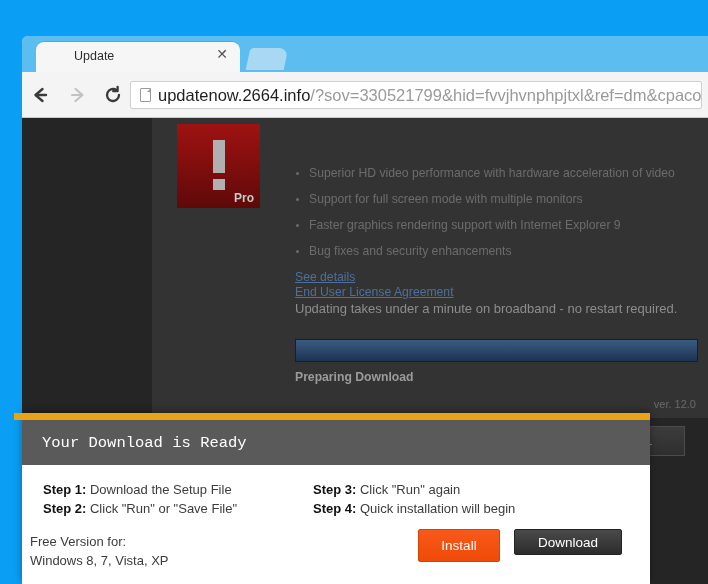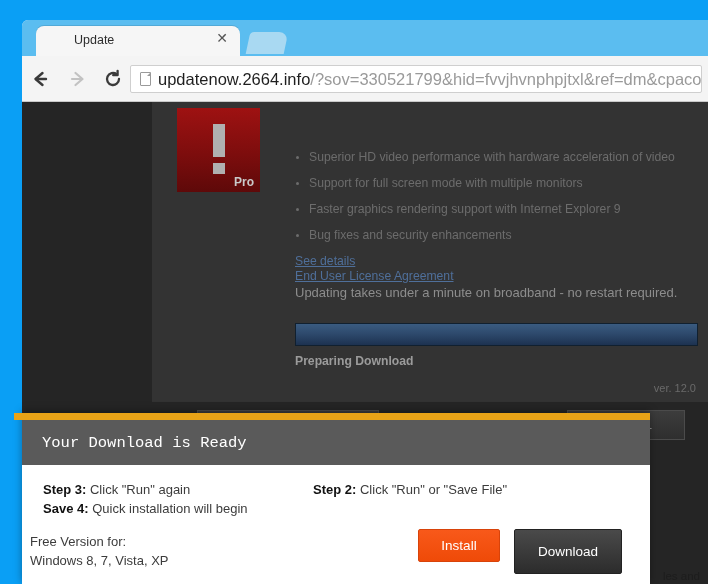--- a/index.html
+++ b/index.html
@@ -10,21 +10,21 @@
   }
   #root {
     position: relative;
     width: 708px; height: 584px;
     background: #0a9ff5;
   }
 
   
   #browser-window {
     position: absolute;
-    left: 22px; top: 20px;
+    left: 22px; top: 36px;
     width: 686px; height: 456px;
     background: #cfe8f7;
     border-top-left-radius: 6px;
   }
   #tab-strip {
     position: absolute;
     left: 0; top: 0;
     width: 686px; height: 36px;
     background: #5bbdf0;
     border-top-left-radius: 6px;
@@ -310,21 +310,21 @@
     width: 82px; height: 33px;
     background: linear-gradient(180deg, #f8591a 0%, #ef4a08 100%);
     border: 1px solid #d8430a;
     border-radius: 2px;
     color: #ffffff;
     font-size: 13.5px;
     display: flex; align-items: center; justify-content: center;
     cursor: pointer;
   }
   #btn-download-overlay {
-    width: 108px; height: 45px;
+    width: 108px; height: 26px;
     background: linear-gradient(180deg, #4a4a4a 0%, #2c2c2c 100%);
     border: 1px solid #222;
     border-radius: 2px;
     color: #ffffff;
     font-size: 13.5px;
     display: flex; align-items: center; justify-content: center;
     cursor: pointer;
   }
   #footer-fragment {
     position: absolute;
@@ -413,29 +413,33 @@
   <div id="download-overlay">
     <div id="overlay-top-rule"></div>
 
     <div id="overlay-header">
       <span id="overlay-title">Your Download is Ready</span>
     </div>
 
     <div id="overlay-body">
       <div id="steps-grid">
         <div class="step-line">
+          <b>Step 1:</b>
+          <span>Download the Setup File</span>
+        </div>
+        <div class="step-line">
           <b>Step 3:</b>
           <span>Click "Run" again</span>
         </div>
         <div class="step-line">
           <b>Step 2:</b>
           <span>Click "Run" or "Save File"</span>
         </div>
         <div class="step-line">
-          <b>Save 4:</b>
+          <b>Step 4:</b>
           <span>Quick installation will begin</span>
         </div>
       </div>
 
       <div id="free-version-block">
         <div>Free Version for:</div>
         <div>Windows 8, 7, Vista, XP</div>
       </div>
 
       <div id="overlay-actions">

